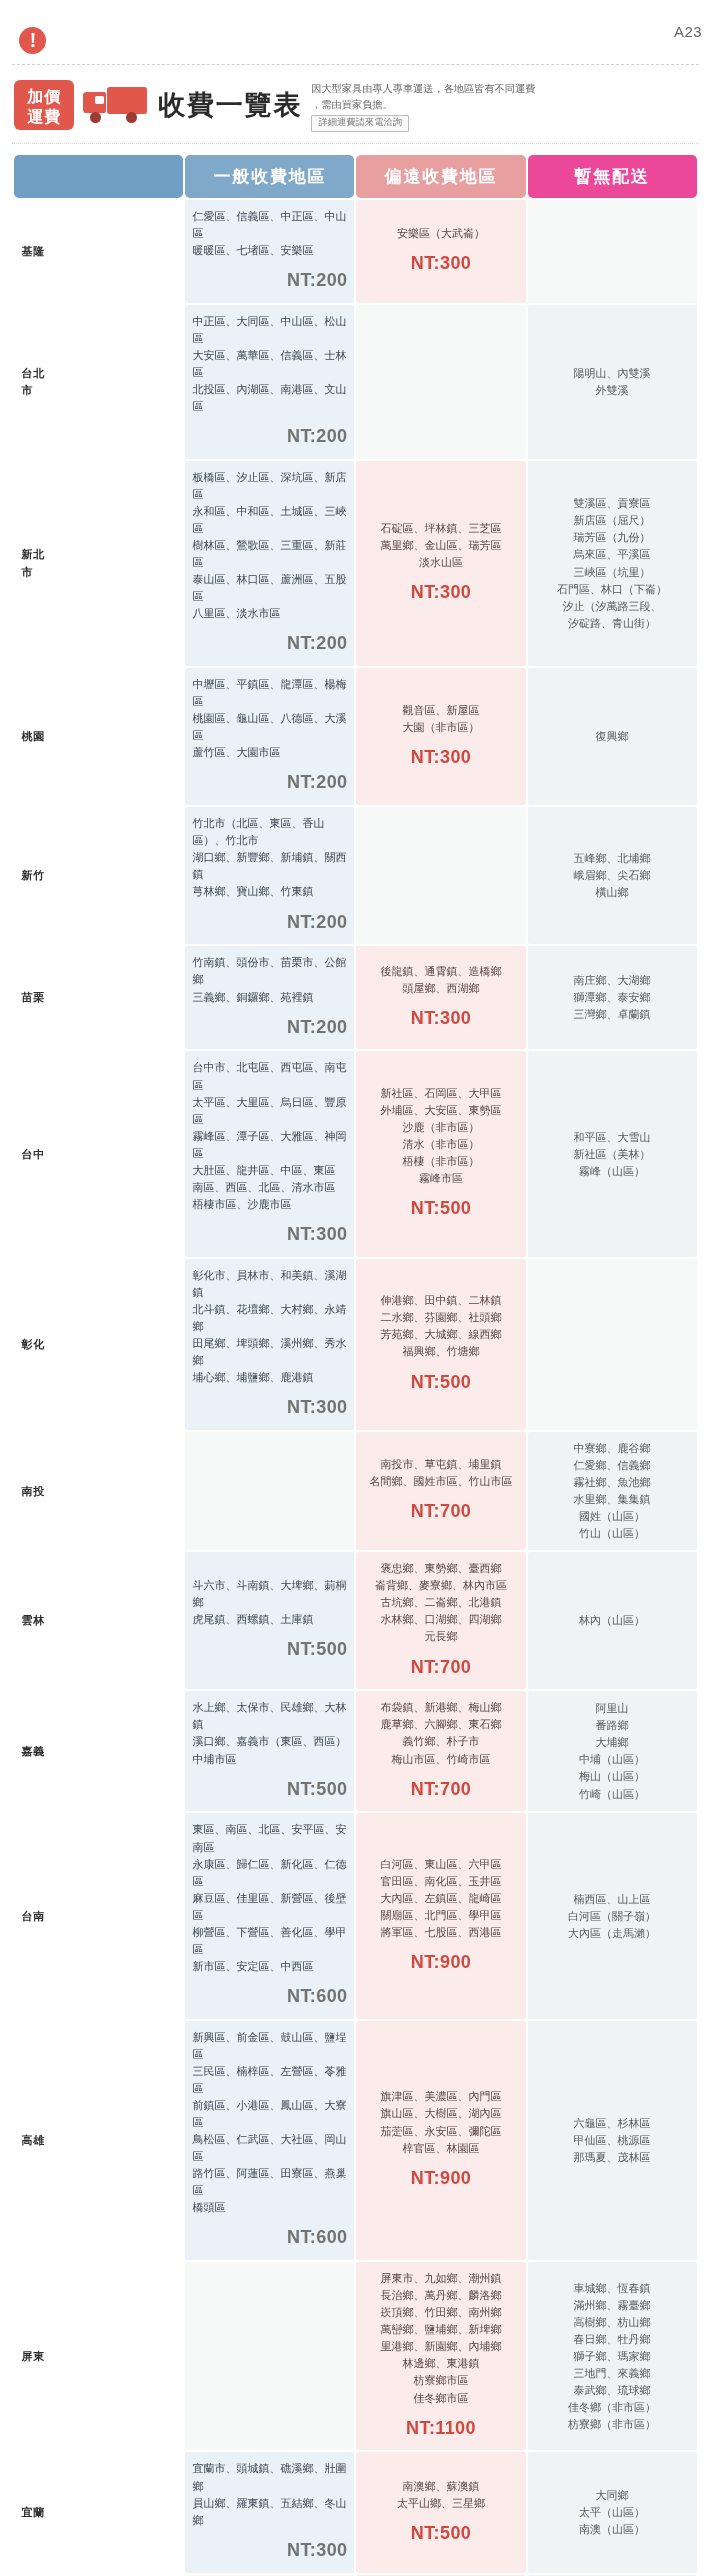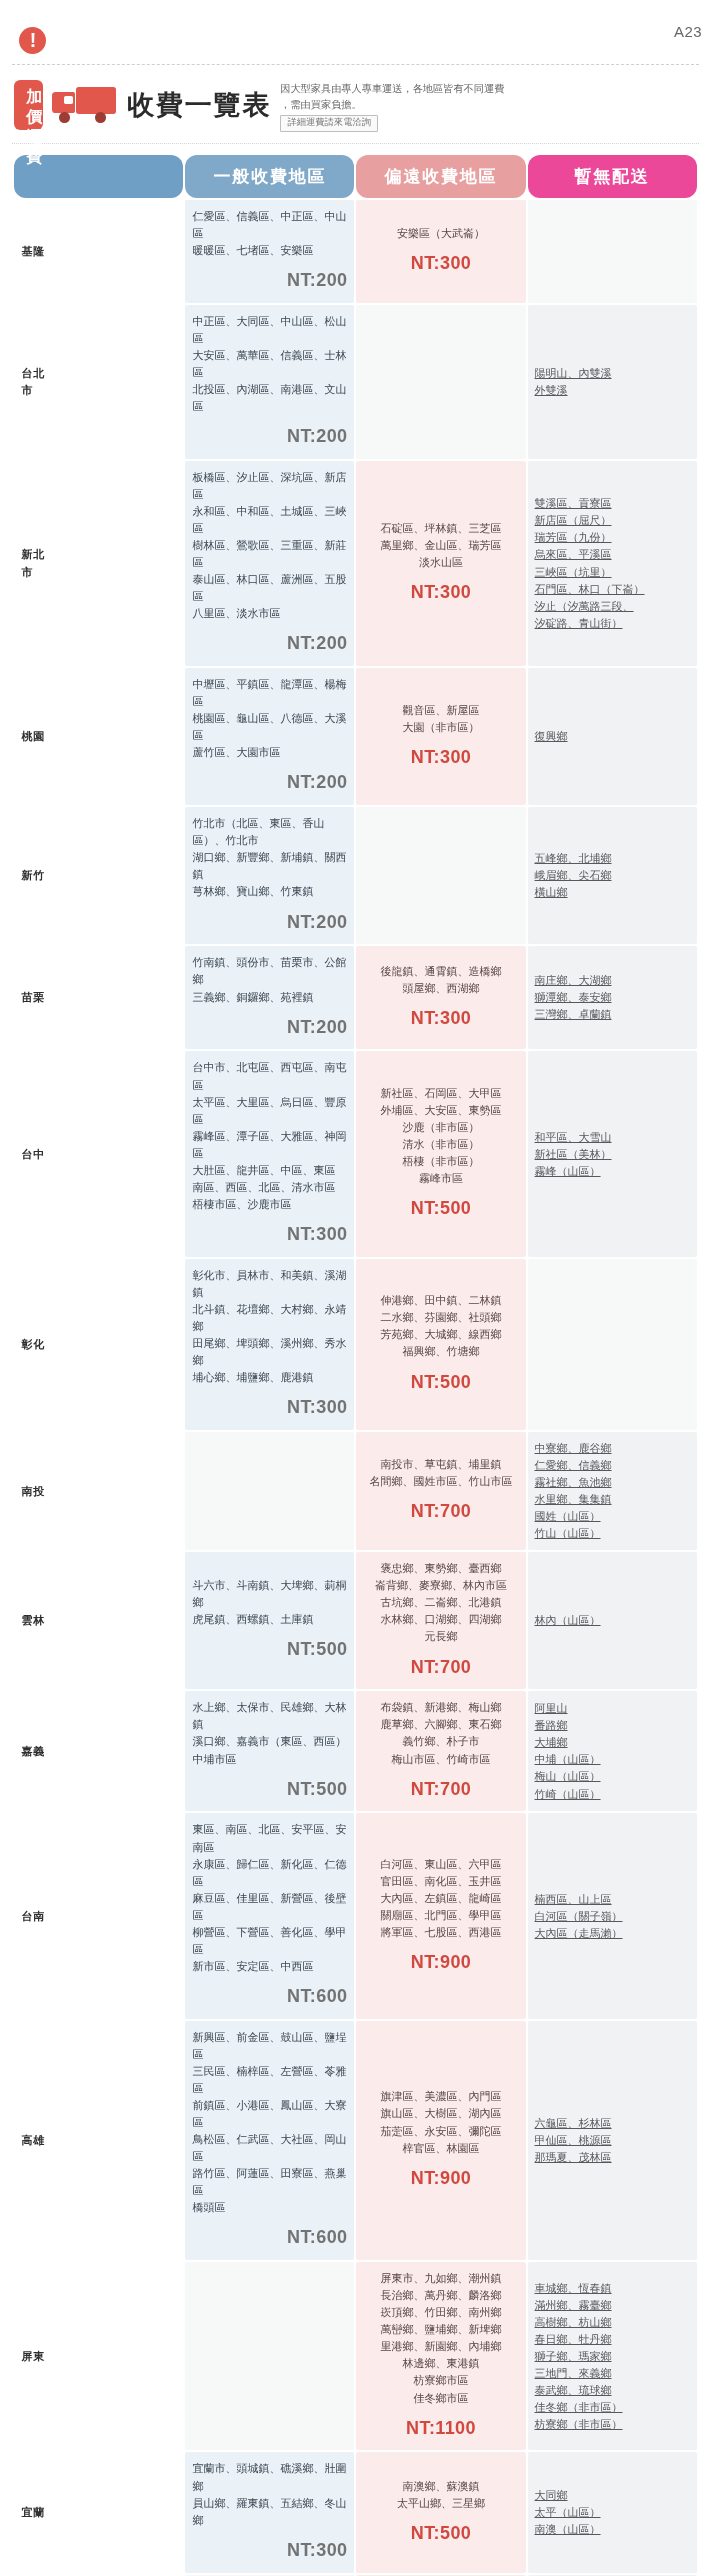--- a/index.html
+++ b/index.html
@@ -55,28 +55,28 @@
 
   
   .titlebar {
     display: flex;
     align-items: center;
     gap: 9px;
     padding: 12.4px 1.8px 9px 1.8px;
   }
   .badge-red {
     flex: 0 0 auto;
-    width: 29px; height: 50px;
+    width: 60px; height: 50px;
     border-radius: 6.2px;
     background: #e2574c;
     color: #fff;
     font-size: 16px;
     font-weight: bold;
     line-height: 1.25;
-    text-align: right;
+    text-align: center;
     padding-top: 7px;
     letter-spacing: 0.9px;
   }
   .truck {
     flex: 0 0 auto;
     width: 66px; height: 39px;
     position: relative;
   }
   .truck .cab {
     position: absolute; left: 0; top: 7px;
@@ -136,21 +136,21 @@
     border-collapse: separate;
     border-spacing: 2.7px;
     table-layout: fixed;
   }
   table.fee th {
     font-size: 17px;
     font-weight: bold;
     color: #fff;
     padding: 9.8px 3.6px;
     letter-spacing: 1.8px;
-    border-radius: 12px;
+    border-radius: 5px;
   }
   th.h-region { background: #6f9fc4; }
   th.h-normal { background: #7fa8c9; }
   th.h-remote { background: #e79f9f; }
   th.h-none   { background: #ec4899; color: #fff; }
 
   table.fee td {
     vertical-align: middle;
     font-size: 11px;
     line-height: 1.55;
@@ -161,21 +161,21 @@
     width: 57px;
     font-size: 20.4px;
     font-weight: bold;
     letter-spacing: 0.9px;
     color: #2e2e2e;
     line-height: 1.15;
     padding: 3.6px 1.8px;
   }
   td.normal { background: #eaf1f7; color: #3b4650; }
   td.remote { background: #fbeceb; color: #5a4444; text-align: center; }
-  td.none   { background: #f1f2f3; color: #55595c; text-align: left; text-decoration: underline; }
+  td.none   { background: #f1f2f3; color: #55595c; text-align: center; }
   td.empty  { background: #f7f8f8; }
 
   .cell-body { display:block; }
   .price {
     display: block;
     text-align: right;
     font-weight: bold;
     font-size: 18px;
     margin-top: 8px;
     letter-spacing: 0.4px;

